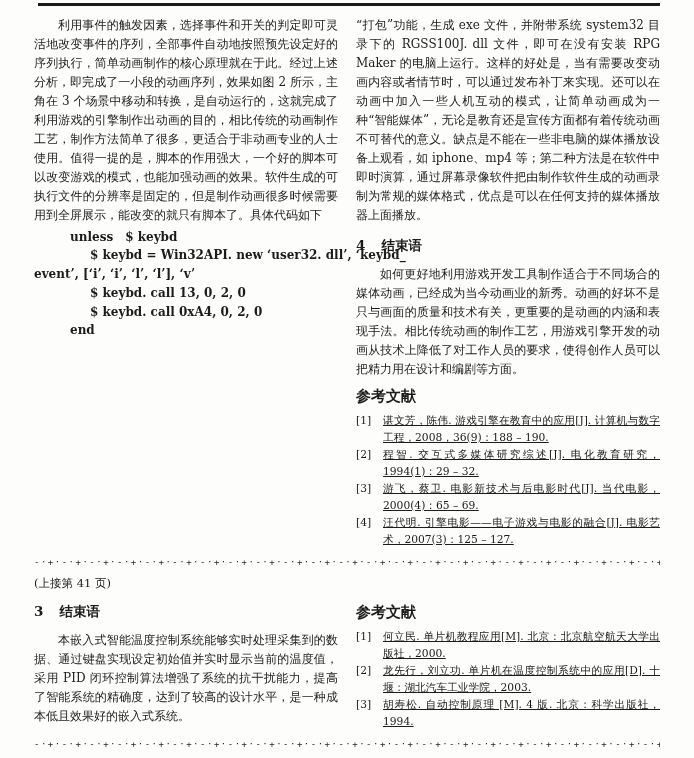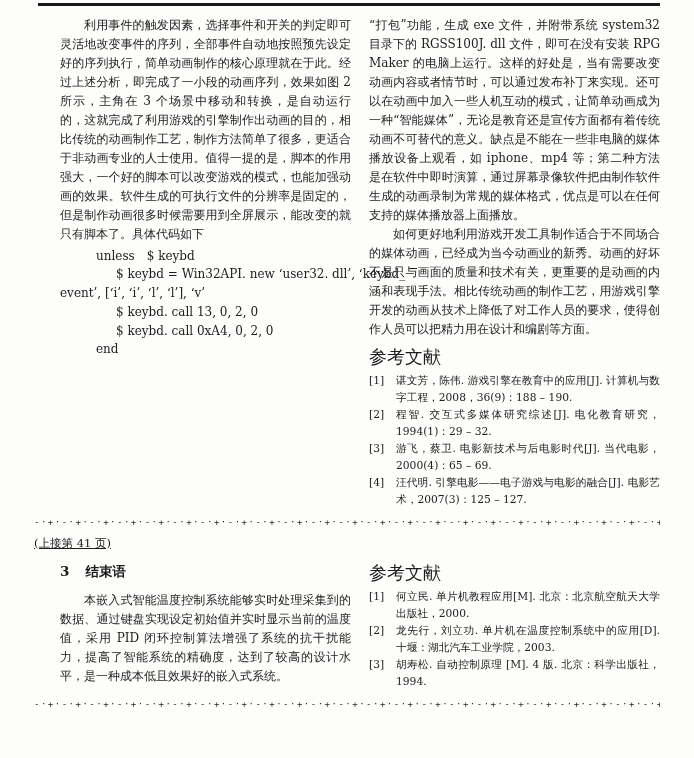--- a/index.html
+++ b/index.html
@@ -7,43 +7,43 @@
     position:relative;
     width:694px; height:758px;
     box-sizing:border-box;
     padding:3px 34px 0 34px;
     background:#fdfdfc;
     color:#1c1c1c;
     font-family:"DejaVu Serif","Liberation Serif",serif;
     overflow:hidden;
   }
   .top-rule { height:2.5px; background:#1a1a1a; margin:0 0 10px 4px; }
-  .article { display:flex; gap:18px;margin-left:26px; }
+  .article { display:flex; gap:18px; }
   .col { flex:1 1 0; min-width:0; }
   p.para { margin:0; font-size:12px; line-height:19px; text-align:justify; }
   .indent { text-indent:2em; }
   .code { margin:3px 0 2px 0; font-size:12px; line-height:18.8px; }
-  .code-line { white-space:nowrap; }
+  .code-line { white-space:nowrap;font-weight:bold; }
   .ind0 { padding-left:0; }
   .ind1 { padding-left:36px; }
   .ind2 { padding-left:56px; }
   .sec-heading { font-size:13.5px; font-weight:bold; margin:12px 0 12px 0; line-height:16px; }
   .sec-num { margin-right:16px; }
-  .refs-heading { font-size:18px; font-weight:normal; margin:10px 0 8px 0; line-height:15px; }
+  .refs-heading { font-size:15px; font-weight:bold; margin:10px 0 8px 0; line-height:15px; }
   .refs { list-style:none; margin:0; padding:0; font-size:10.7px; line-height:17px; }
   .ref { display:flex; }
   .ref-marker { flex:0 0 27px; }
-  .ref-text { flex:1 1 0; text-align:justify; }
+  .ref-text { flex:1 1 0; text-align:justify;text-decoration:underline; }
   .divider {
     white-space:nowrap; overflow:hidden;
     font-family:"DejaVu Sans Mono","Liberation Mono",monospace;
     font-size:9px; line-height:10px; letter-spacing:1.5px;
     color:#262626; margin:9px 0 8px 0;
   }
-  .continued-note { font-size:11.5px; line-height:16px; margin:8px 0 2px 0;text-decoration:underline; }
+  .continued-note { font-size:11.5px; line-height:16px; margin:8px 0 2px 0; }
   .article.bottom .sec-heading { margin-top:10px; }
   .article.bottom .refs-heading { margin-top:12px; }
 </style>
 </head>
 <body>
 
 <div class="page">
 
   <div class="top-rule"></div>
 
@@ -55,20 +55,23 @@
         <div class="code-line ind2">$ keybd = Win32API. new ‘user32. dll’, ‘keybd_</div>
         <div class="code-line ind0">event’, [‘i’, ‘i’, ‘l’, ‘l’], ‘v’</div>
         <div class="code-line ind2">$ keybd. call 13, 0, 2, 0</div>
         <div class="code-line ind2">$ keybd. call 0xA4, 0, 2, 0</div>
         <div class="code-line ind1">end</div>
       </div>
     </div>
 
     <div class="col">
       <p class="para">“打包”功能，生成 exe 文件，并附带系统 system32 目录下的 RGSS100J. dll 文件，即可在没有安装 RPG Maker 的电脑上运行。这样的好处是，当有需要改变动画内容或者情节时，可以通过发布补丁来实现。还可以在动画中加入一些人机互动的模式，让简单动画成为一种“智能媒体”，无论是教育还是宣传方面都有着传统动画不可替代的意义。缺点是不能在一些非电脑的媒体播放设备上观看，如 iphone、mp4 等；第二种方法是在软件中即时演算，通过屏幕录像软件把由制作软件生成的动画录制为常规的媒体格式，优点是可以在任何支持的媒体播放器上面播放。</p>
+      <h2 class="sec-heading">
+        <span class="sec-num">4</span><span>结束语</span>
+      </h2>
       <p class="para indent">如何更好地利用游戏开发工具制作适合于不同场合的媒体动画，已经成为当今动画业的新秀。动画的好坏不是只与画面的质量和技术有关，更重要的是动画的内涵和表现手法。相比传统动画的制作工艺，用游戏引擎开发的动画从技术上降低了对工作人员的要求，使得创作人员可以把精力用在设计和编剧等方面。</p>
       <h3 class="refs-heading">参考文献</h3>
       <ol class="refs">
         <li class="ref">
           <span class="ref-marker">[1]</span>
           <span class="ref-text">谌文芳，陈伟. 游戏引擎在教育中的应用[J]. 计算机与数字工程，2008，36(9)：188 – 190.</span>
         </li>
         <li class="ref">
           <span class="ref-marker">[2]</span>
           <span class="ref-text">程智. 交互式多媒体研究综述[J]. 电化教育研究，1994(1)：29 – 32.</span>

